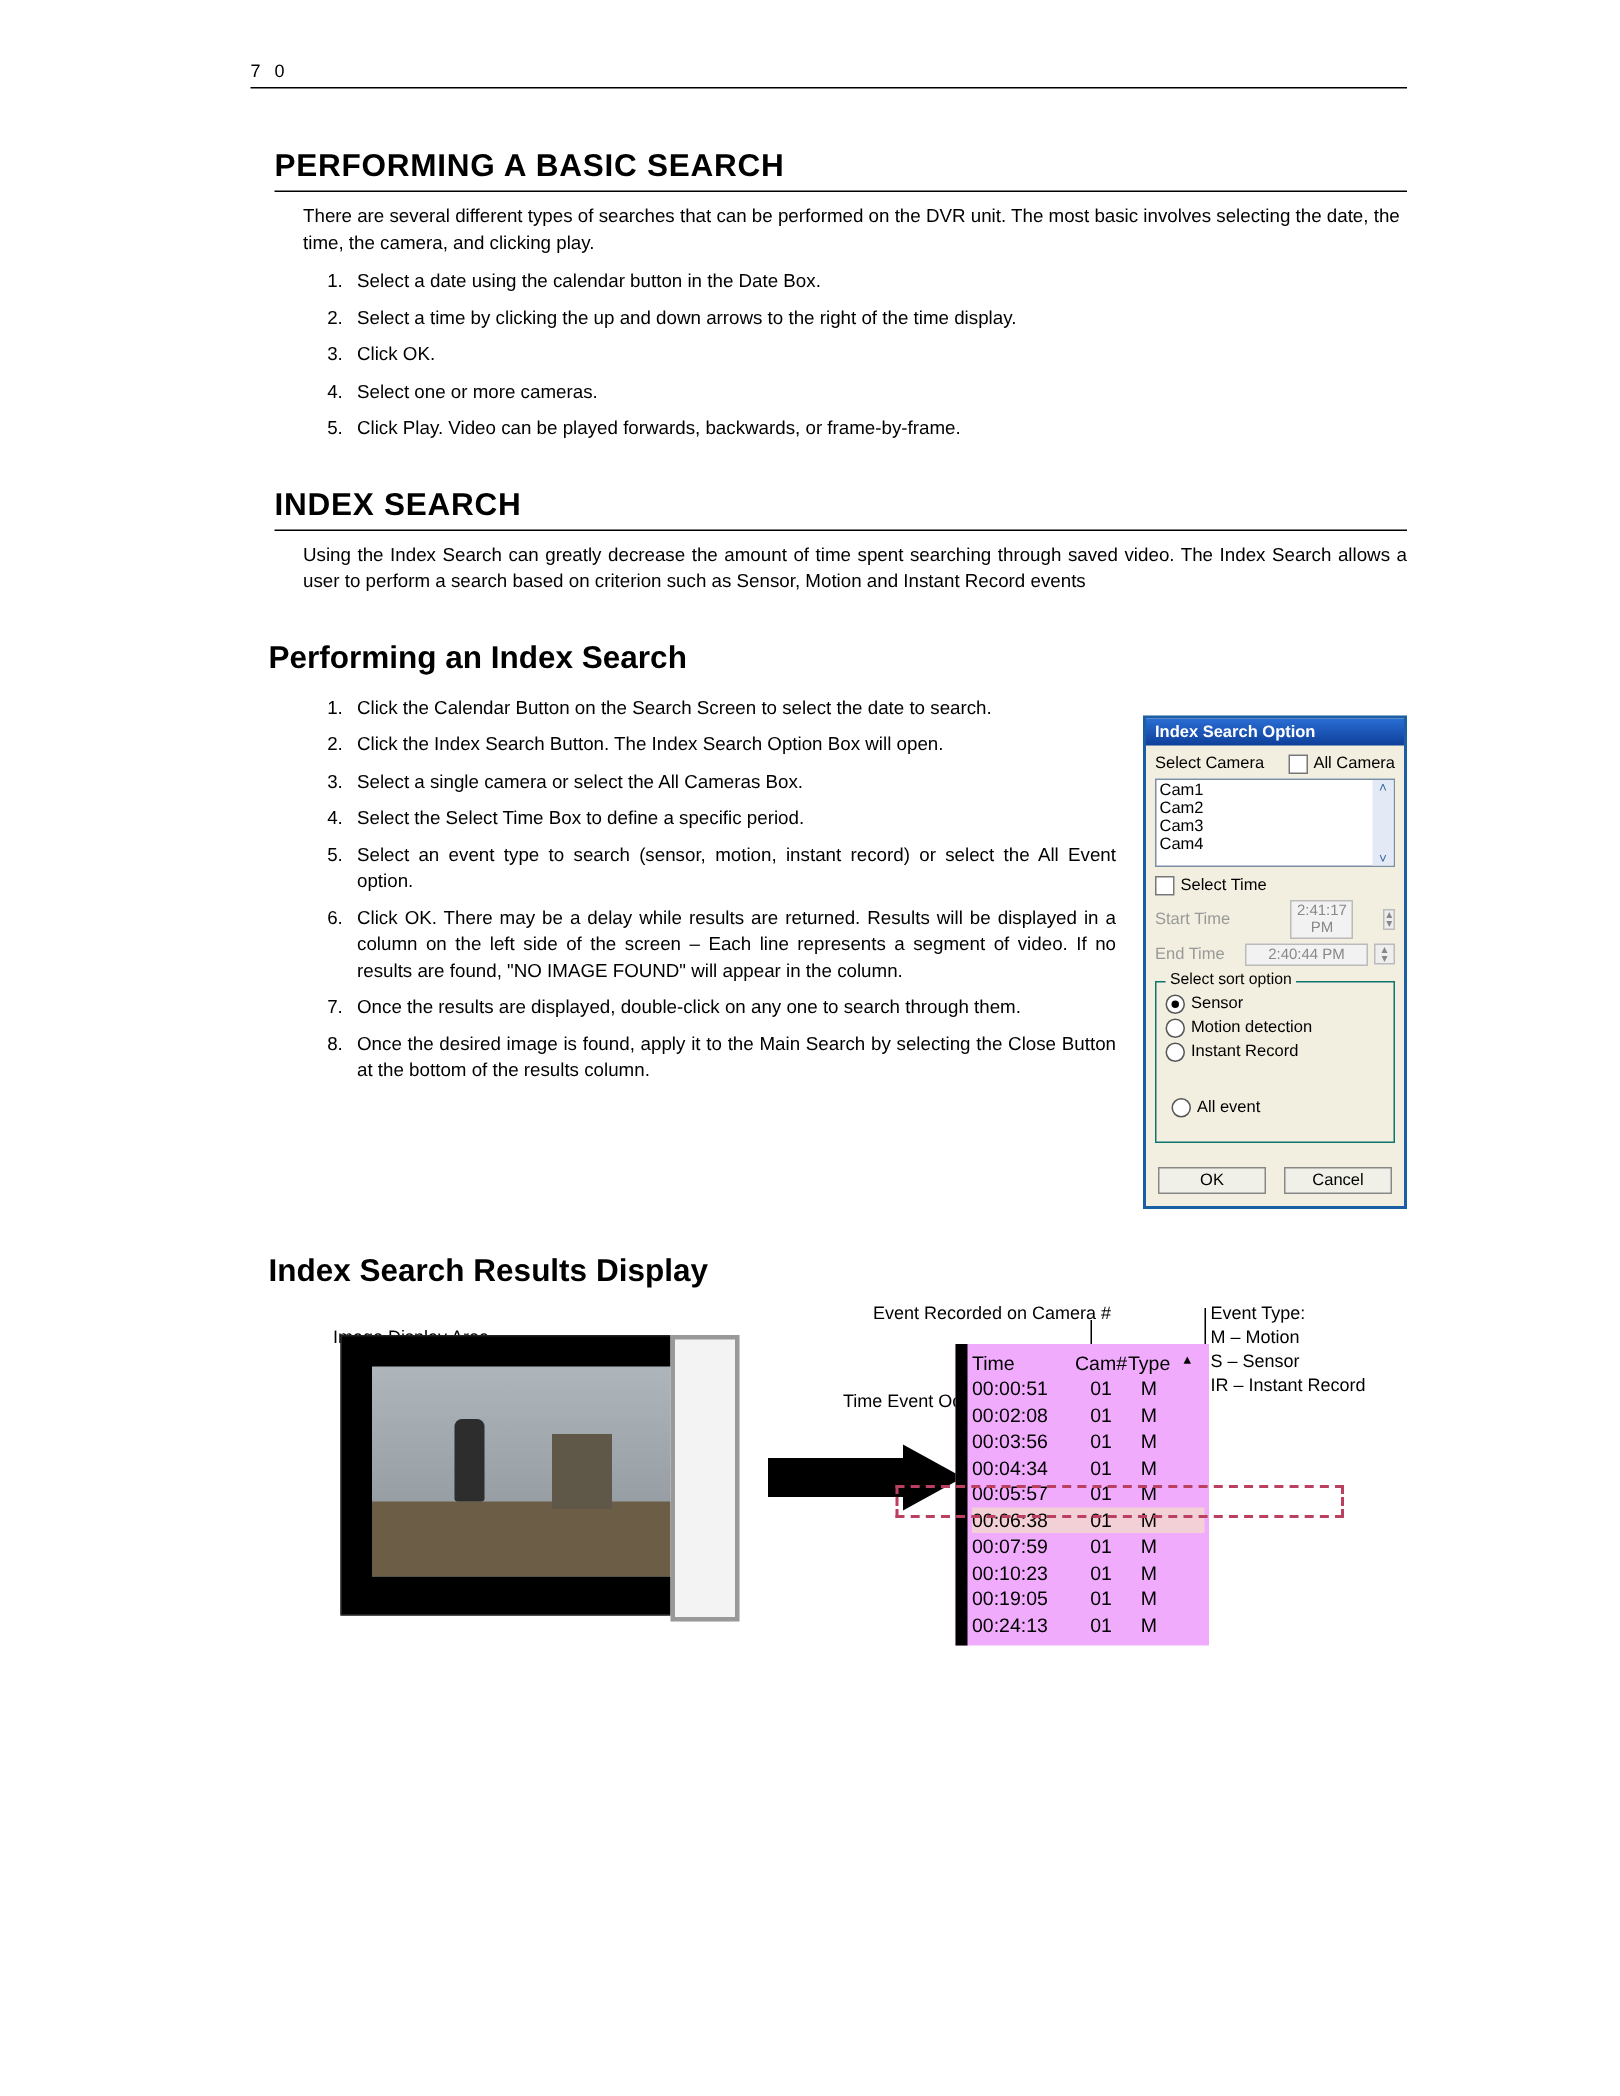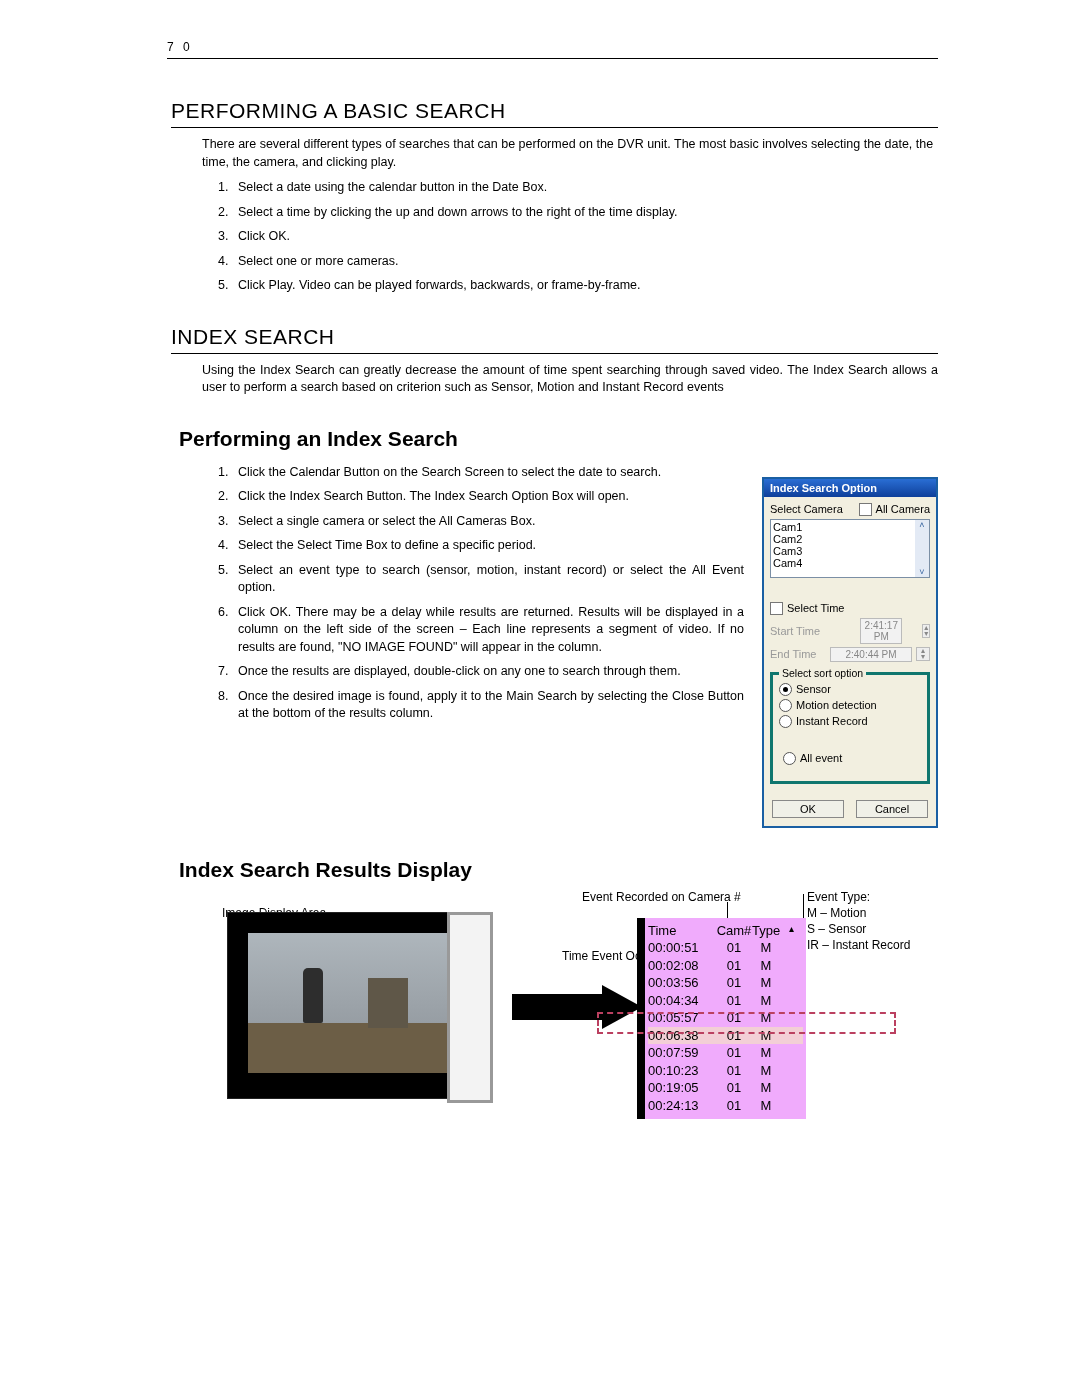--- a/index.html
+++ b/index.html
@@ -20,23 +20,23 @@
     letter-spacing: 3px;
     margin-bottom: 4px;
   }
   .rule {
     border: none;
     border-top: 1.5px solid #000;
     margin: 0 0 40px 0;
   }
   h1 {
     font-size: 21px;
-    font-weight: normal;
+    font-weight: bold;
     letter-spacing: 0.5px;
-    margin: 30px 0 6px 4px;
+    margin: 30px 0 6px 16px;
     border-bottom: 1.5px solid #000;
     padding-bottom: 4px;
   }
   h2 {
     font-size: 21px;
     font-weight: bold;
     margin: 30px 0 6px 12px;
   }
   .intro {
     margin: 8px 0 8px 35px;
@@ -103,40 +103,40 @@
   .radio.on::after {
     content: ""; width: 5px; height: 5px; border-radius: 50%; background: #000;
   }
   .listbox {
     border: 1px solid #7b8fa5;
     background: #fff;
     height: 55px;
     font-size: 11px;
     padding: 1px 2px;
     position: relative;
-    margin-bottom: 24px;
+    margin-bottom: 6px;
   }
   .listbox .scrollbar {
     position: absolute; right: 0; top: 0; bottom: 0; width: 14px;
     background: #e3eaf5;
     display: flex; flex-direction: column; align-items: center; justify-content: space-between;
     color: #3a66a0; font-size: 9px;
   }
   .timebox {
     border: 1px solid #bbb; background: #f2f2f2; color: #888;
     font-size: 10px; padding: 1px 3px; width: 74px;
     display: inline-block; text-align: center;
   }
   .spin {
     border: 1px solid #bbb; width: 12px; font-size: 8px; color: #888;
     display: inline-flex; flex-direction: column; line-height: 6px; text-align: center;
     background: #eee;
   }
   .group {
-    border: 3px solid #0f766e;
+    border: 1px solid #0f766e;
     margin: 10px 0 6px 0;
     padding: 8px 6px 6px 6px;
     position: relative;
   }
   .group-title {
     position: absolute; top: -8px; left: 6px;
     background: #f2efe0;
     padding: 0 3px;
     font-size: 10.5px;
   }

